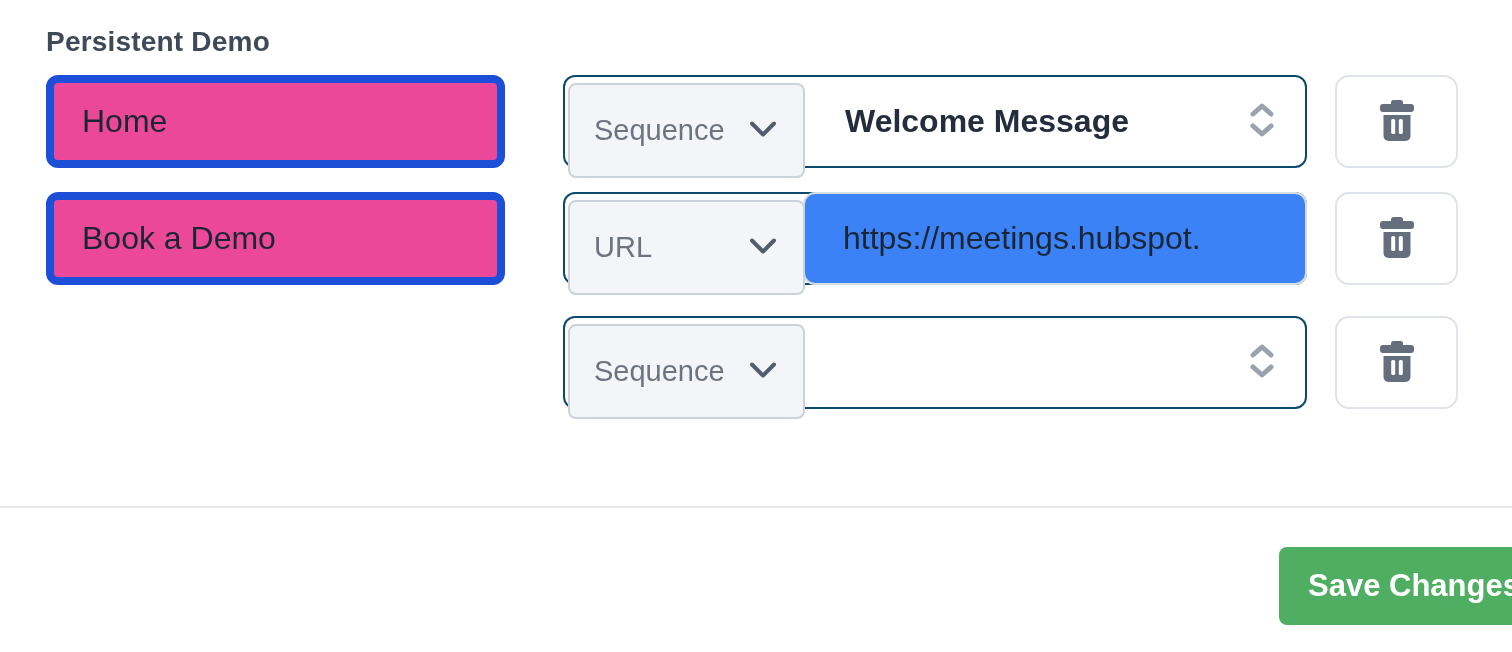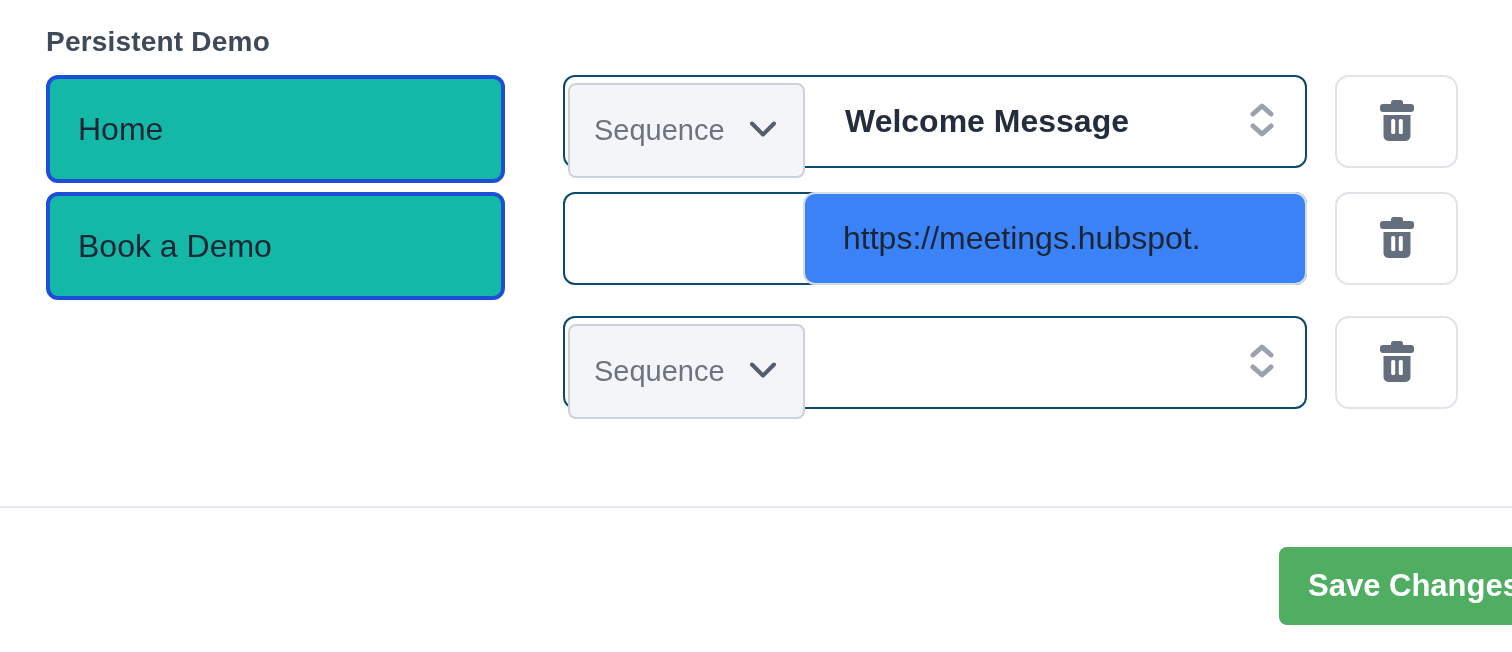--- a/index.html
+++ b/index.html
@@ -7,22 +7,22 @@
               font-family:"Liberation Sans", sans-serif; overflow:hidden; }
   .stage { position:relative; width:1512px; height:652px; background:#fff; }
 
   .heading { position:absolute; left:46px; top:26px; font-size:28px;
              font-weight:700; color:#3f4a59; letter-spacing:.2px; }
 
   .row { position:absolute; left:0; width:1512px; height:93px; }
   .row-1 { top:75px; } .row-2 { top:192px; } .row-3 { top:316px; }
 
   .label-input {
-    position:absolute; left:46px; top:0; width:459px; height:108px;
-    border:4px solid #1d4ed8; border-radius:12px; background:#14b8a6;
+    position:absolute; left:46px; top:0; width:459px; height:93px;
+    border:8px solid #1d4ed8; border-radius:12px; background:#ec4899;
     font-family:"Liberation Sans", sans-serif;
     font-size:32px; font-weight:500; color:#1b2536; padding:0 28px; outline:none;
   }
 
   .value-field {
     position:absolute; left:563px; top:0; width:744px; height:93px;
     border:2px solid #0c4a6e; border-radius:12px; background:#fff; z-index:0;
   }
   .value-text {
     position:absolute; left:280px; top:0; height:89px; display:flex; align-items:center;
@@ -98,20 +98,28 @@
           <rect x="18.8" y="19" width="4" height="15" rx="1.5" fill="#ffffff"></rect>
         </svg>
       </span>
     </button>
   </div>
 
   <div class="row row-2">
     <input class="label-input" type="text" value="Book a Demo" style="">
     <div class="value-field"></div>
     <input class="url-input" type="text" value="https://meetings.hubspot." style="">
+    <div class="type-dd">
+      <span class="type-dd-label">URL</span>
+      <span class="type-dd-caret">
+        <svg width="28" height="17" viewBox="0 0 28 17" fill="none">
+          <polyline points="3,3 14,14 25,3" stroke="#535d6d" stroke-width="4" stroke-linecap="round" stroke-linejoin="round"></polyline>
+        </svg>
+      </span>
+    </div>
     <button class="trash-btn">
       <span>
         <svg width="34" height="41" viewBox="0 0 34 41" fill="#656e7d">
           <rect x="11" y="0" width="12" height="7" rx="2.5"></rect>
           <rect x="0" y="4" width="34" height="8" rx="3"></rect>
           <path d="M3.5 15 h27 v21 a5 5 0 0 1 -5 5 h-17 a5 5 0 0 1 -5 -5 z"></path>
           <rect x="11.2" y="19" width="4" height="15" rx="1.5" fill="#ffffff"></rect>
           <rect x="18.8" y="19" width="4" height="15" rx="1.5" fill="#ffffff"></rect>
         </svg>
       </span>

